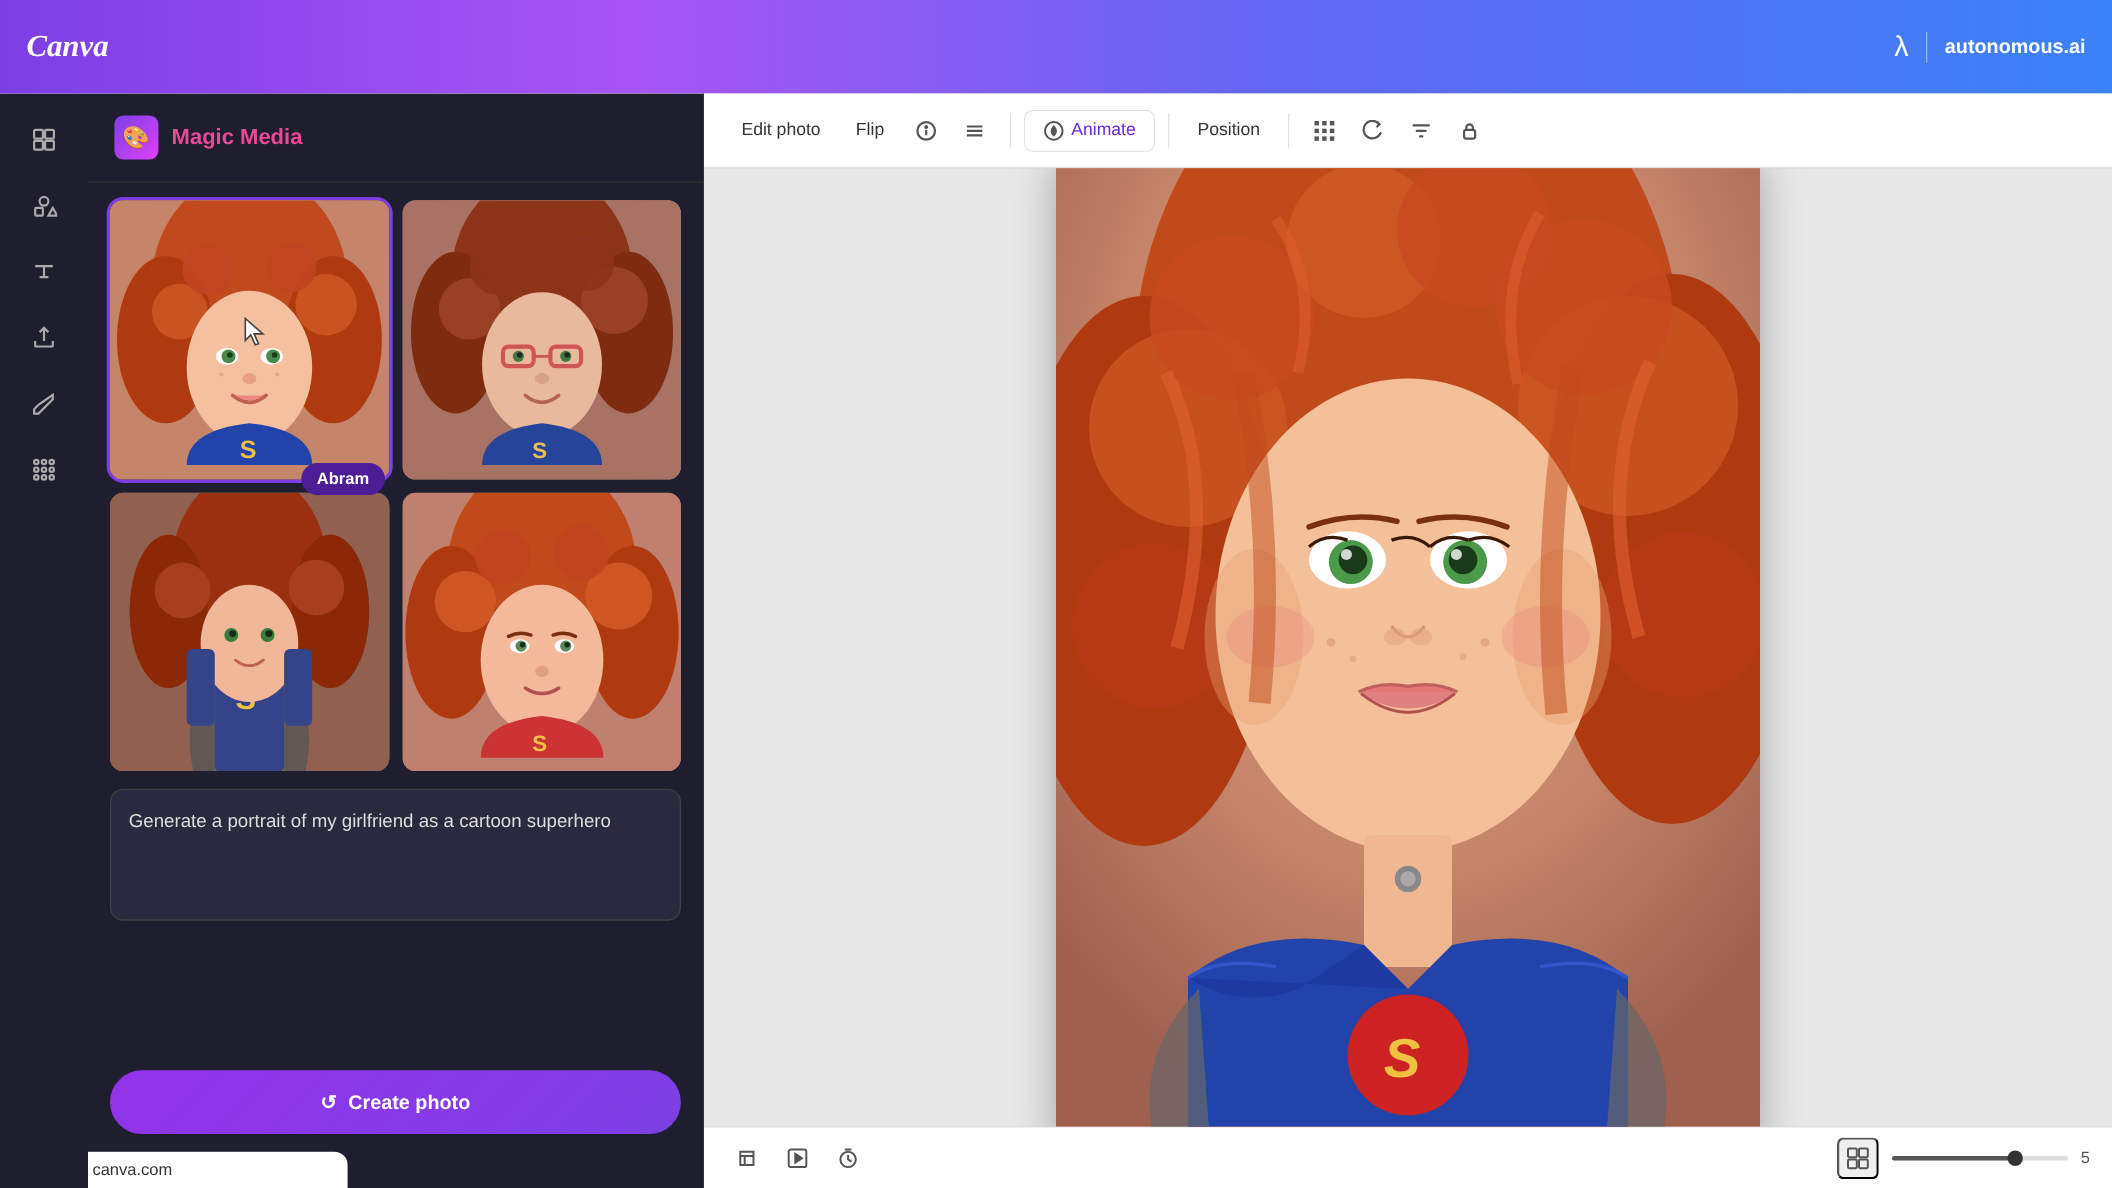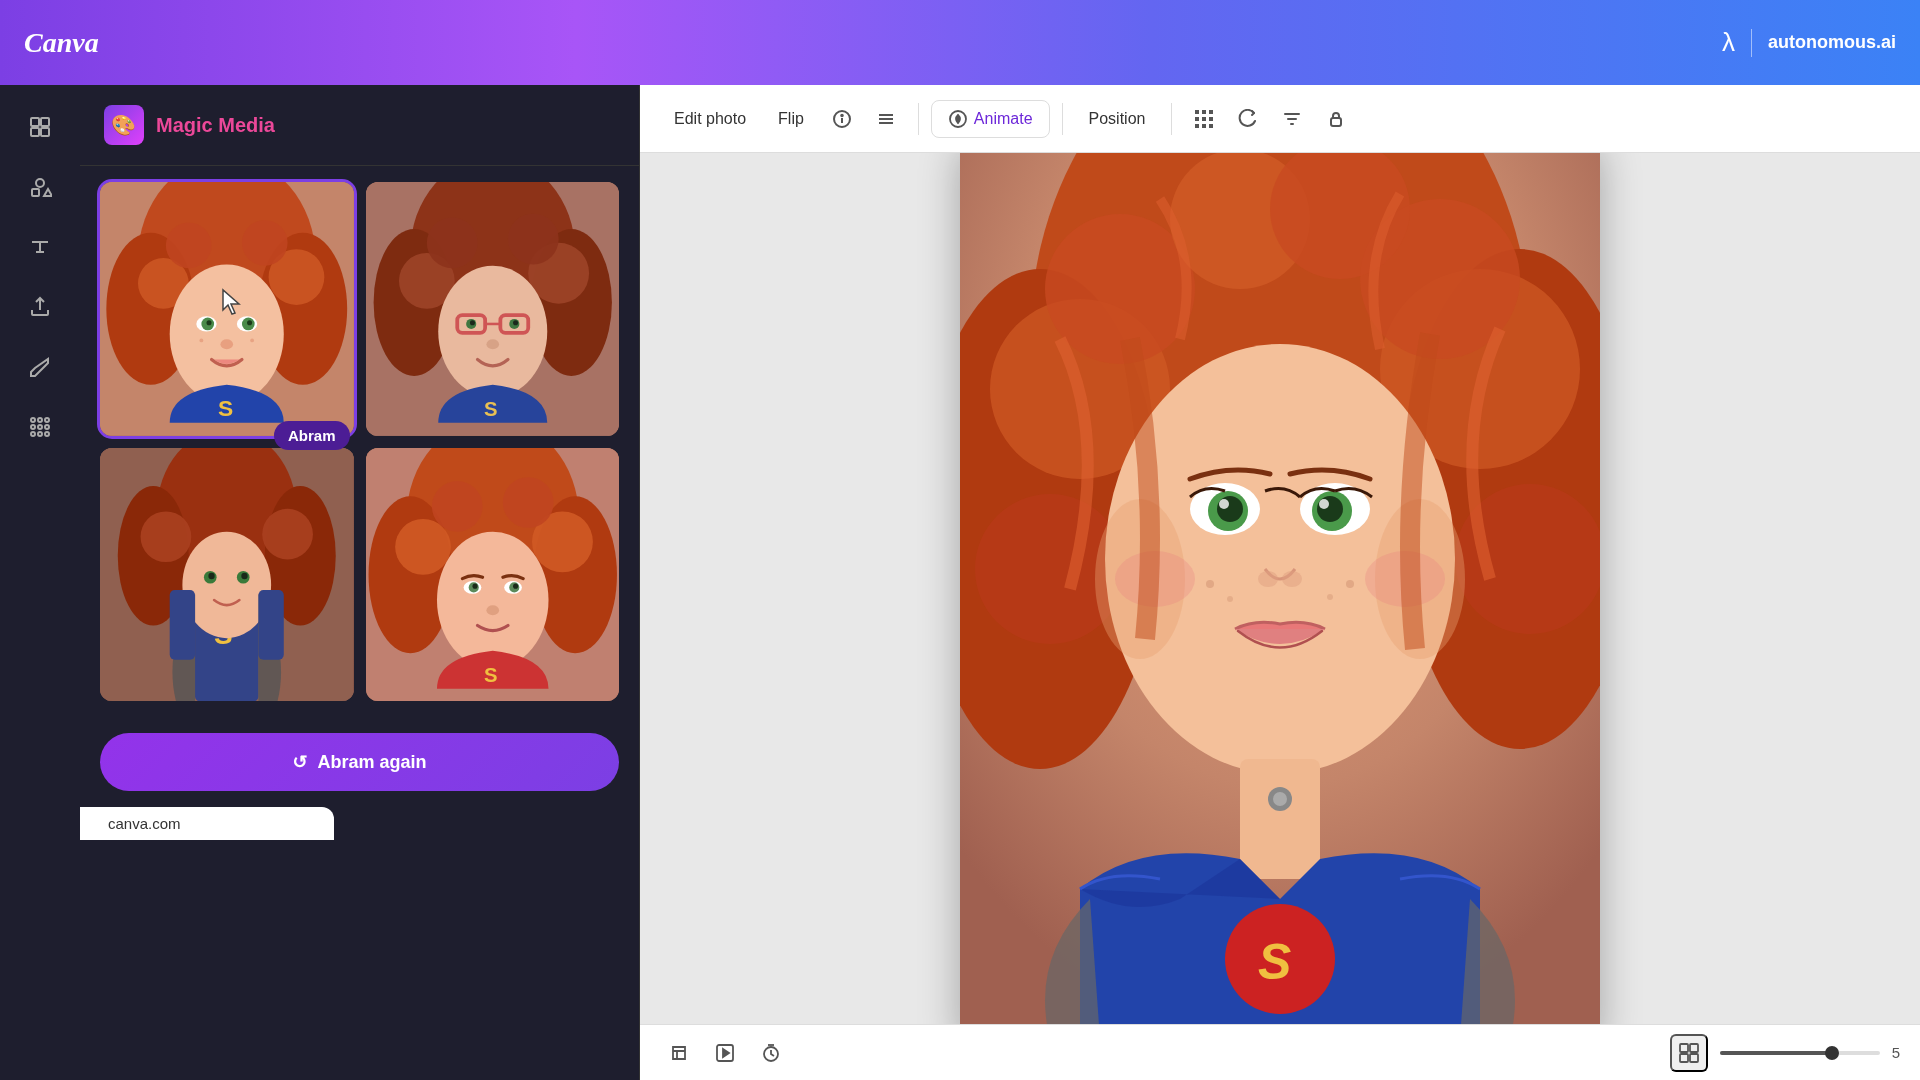--- a/index.html
+++ b/index.html
@@ -180,25 +180,25 @@
       cursor: pointer;
       display: flex;
       align-items: center;
       justify-content: center;
       gap: 10px;
     }
 
     
     .bottom-url {
       background: white;
-      padding: 8px 28px;
+      padding: 8px 4px;
       font-size: 15px;
       color: #333;
       font-weight: 500;
-      width: 254px;
+      width: 236px;
       border-radius: 0 12px 0 0;
     }
 
     
     .right-area {
       flex: 1;
       display: flex;
       flex-direction: column;
       background: #e8e8e8;
     }
@@ -571,24 +571,27 @@
 
             <path d="M88 140 Q100 148 112 140" stroke="#b05050" stroke-width="2.5" fill="none" stroke-linecap="round"></path>
 
             <path d="M56 190 Q56 165 100 160 Q144 165 144 190 Z" fill="#cc3333"></path>
             <text x="93" y="185" font-size="16" fill="#f0c040" font-weight="bold">S</text>
           </svg>
         </div>
       </div>
     </div>
 
+    <div class="prompt-area">
+      <div class="prompt-box">Generate a portrait of my girlfriend as a cartoon superhero</div>
+    </div>
 
     <button class="create-btn">
       <span>↺</span>
-      <span>Abram again</span>
+      <span>Create photo</span>
     </button>
 
     <div class="bottom-url">canva.com</div>
   </div>
 
   <div class="right-area">
 
     <div class="toolbar">
       <button class="toolbar-btn">
         <span>Edit photo</span>

